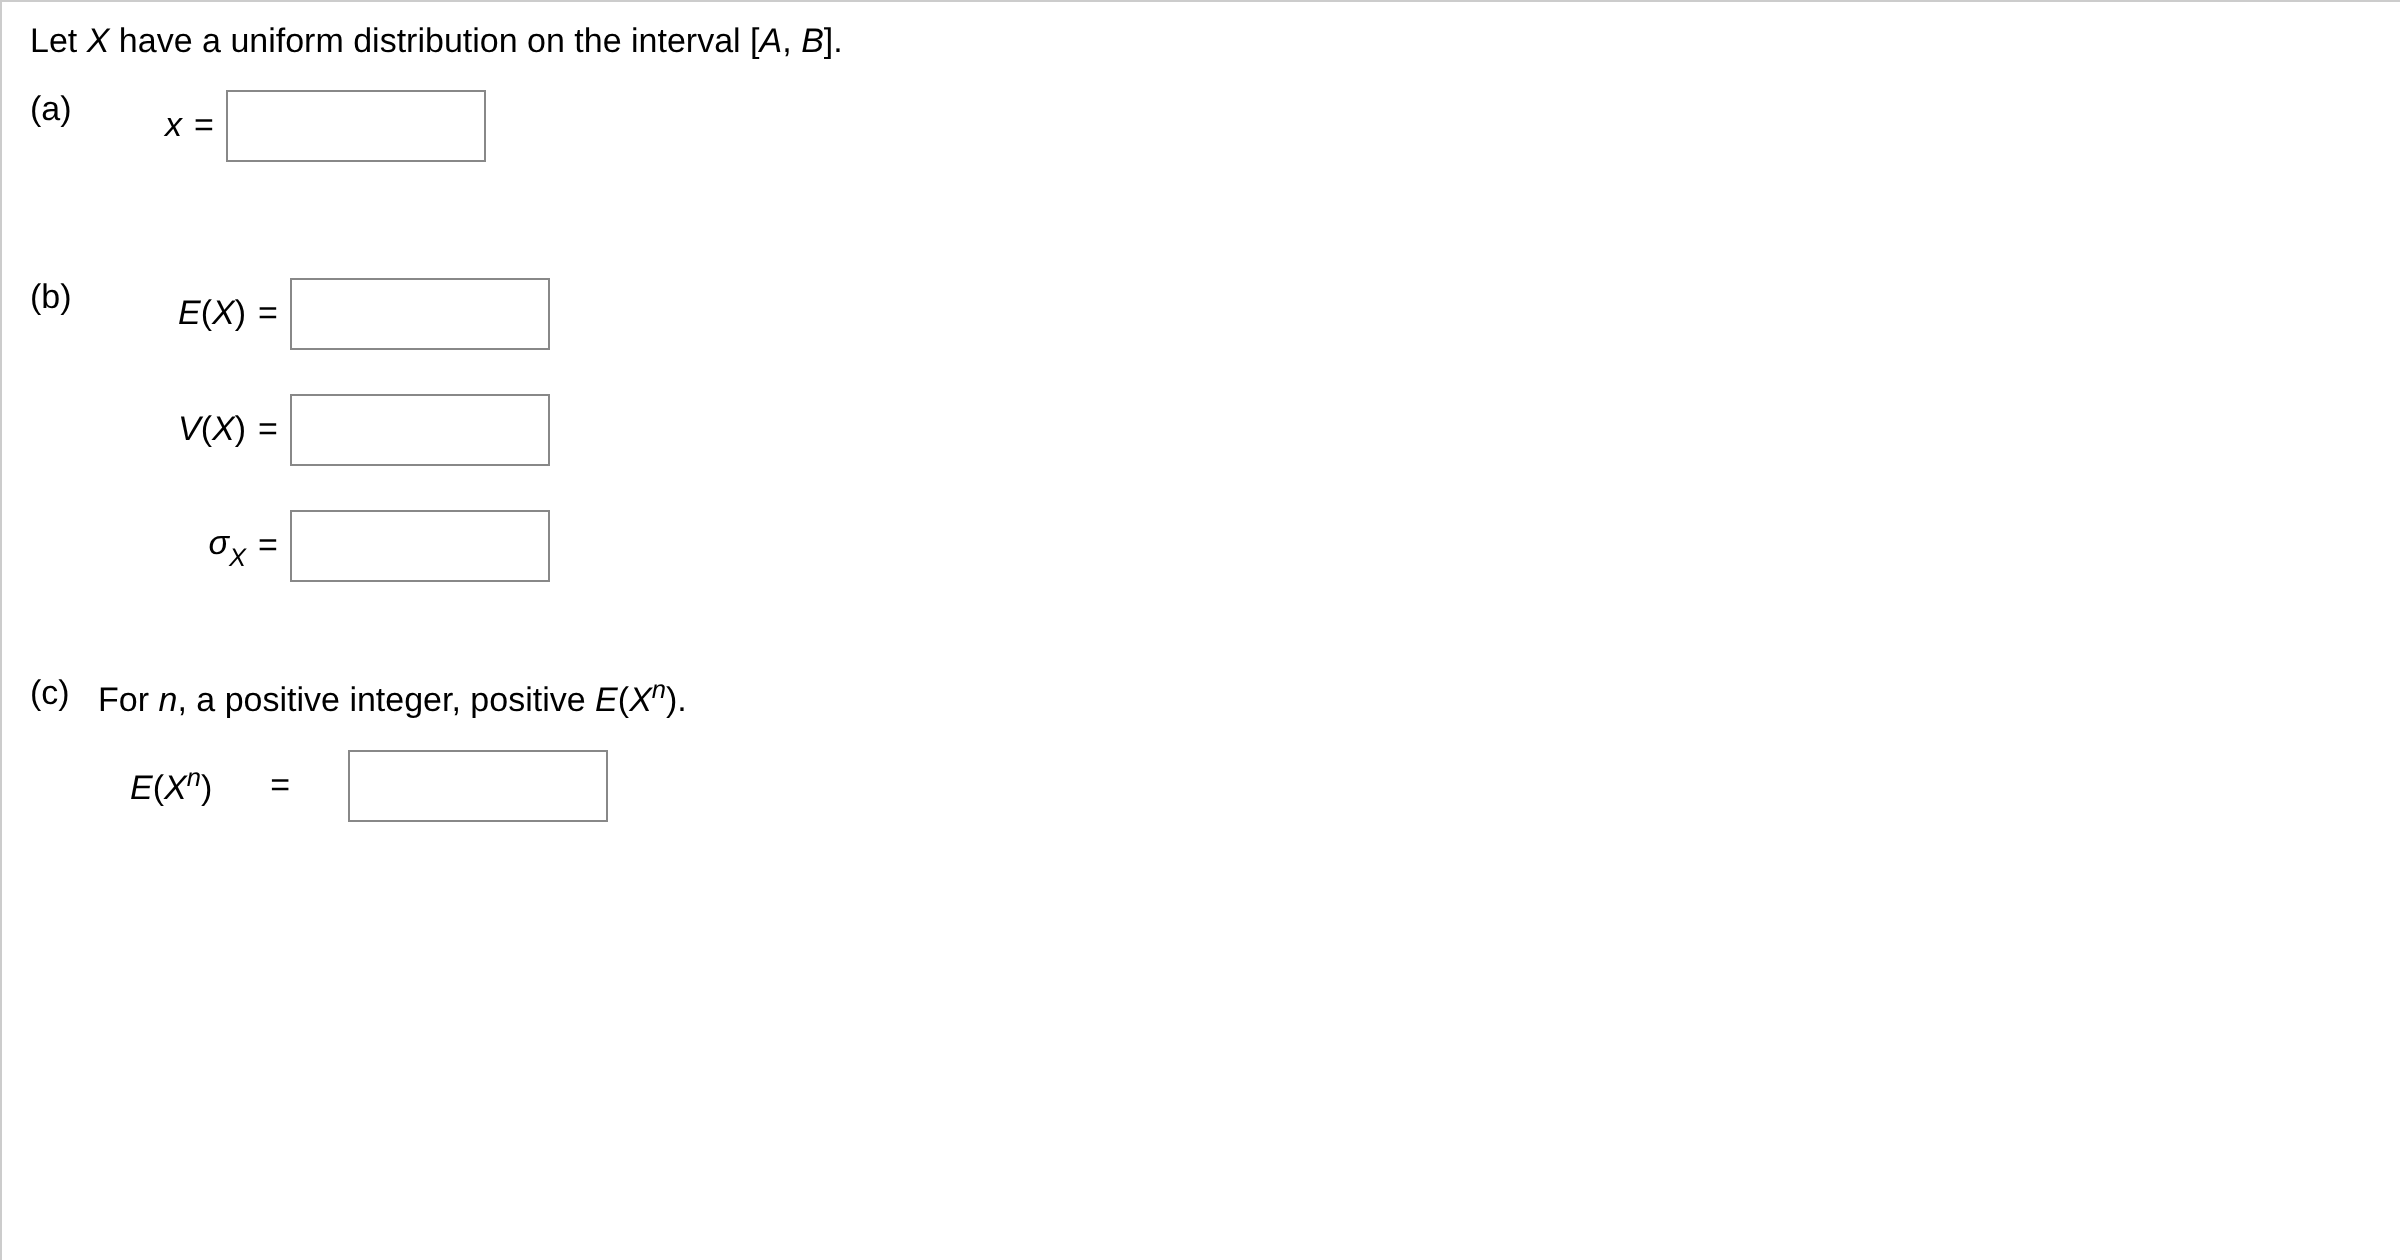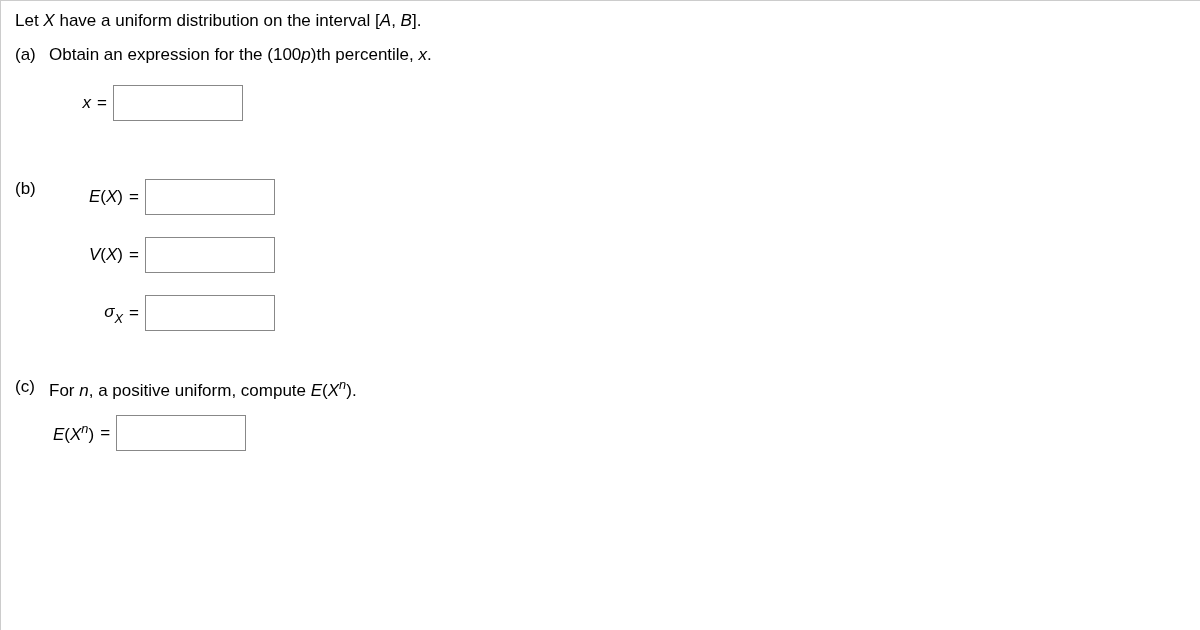--- a/index.html
+++ b/index.html
@@ -83,23 +83,20 @@
 <body>
 <div class="container">
 
 <div class="intro">
   <span>Let </span><span class="italic">X</span><span> have a uniform distribution on the interval [</span><span class="italic">A</span><span>, </span><span class="italic">B</span><span>].</span>
 </div>
 
 <div class="part">
   <div class="part-label">(a)</div>
   <div class="part-body">
-    <div class="prompt">
-      <span>Obtain an expression for the (100</span><span class="italic">p</span><span>)th percentile, </span><span class="italic">x</span><span>.</span>
-    </div>
     <div class="eq-row">
       <span class="eq-label" style="min-width:20px;"><span class="italic">x</span></span>
       <span class="eq-eq">=</span>
       <input type="text" class="answer-box" style="">
     </div>
   </div>
 </div>
 
 <div class="section-gap"></div>
 
@@ -126,23 +123,23 @@
     </div>
   </div>
 </div>
 
 <div class="section-gap" style="height:18px;"></div>
 
 <div class="part">
   <div class="part-label">(c)</div>
   <div class="part-body">
     <div class="prompt" style="margin-bottom:14px;">
-      <span>For </span><span class="italic">n</span><span>, a positive uniform, compute </span><span class="italic">E</span><span>(</span><span class="italic">X</span><span class="sup">n</span><span>)</span><span>.</span>
+      <span>For </span><span class="italic">n</span><span>, a positive integer, positive </span><span class="italic">E</span><span>(</span><span class="italic">X</span><span class="sup">n</span><span>)</span><span>.</span>
     </div>
-    <div class="eq-row tight" style="margin-left:4px;">
+    <div class="eq-row tight" style="margin-left:16px;gap:23px;">
       <span class="eq-label" style="min-width:auto;"><span class="italic">E</span>(<span class="italic">X</span><span class="sup">n</span>)</span>
       <span class="eq-eq">=</span>
       <input type="text" class="answer-box" style="">
     </div>
   </div>
 </div>
 
 </div>
 
 </body></html>

